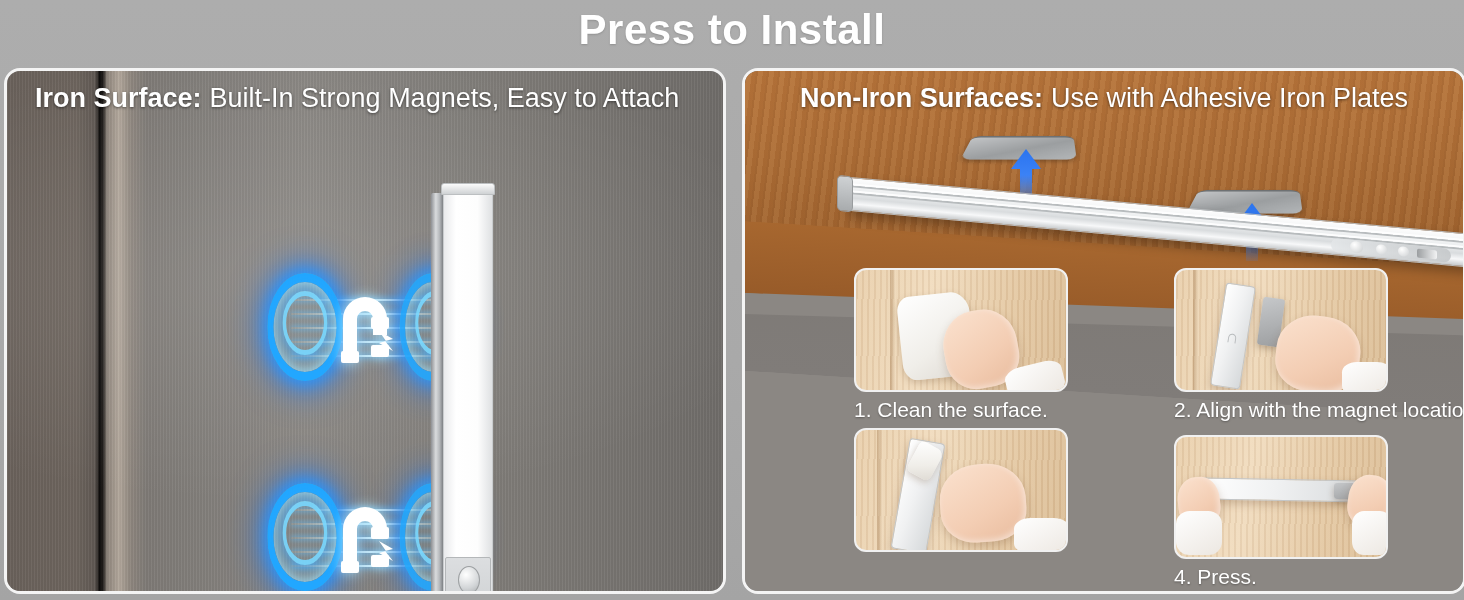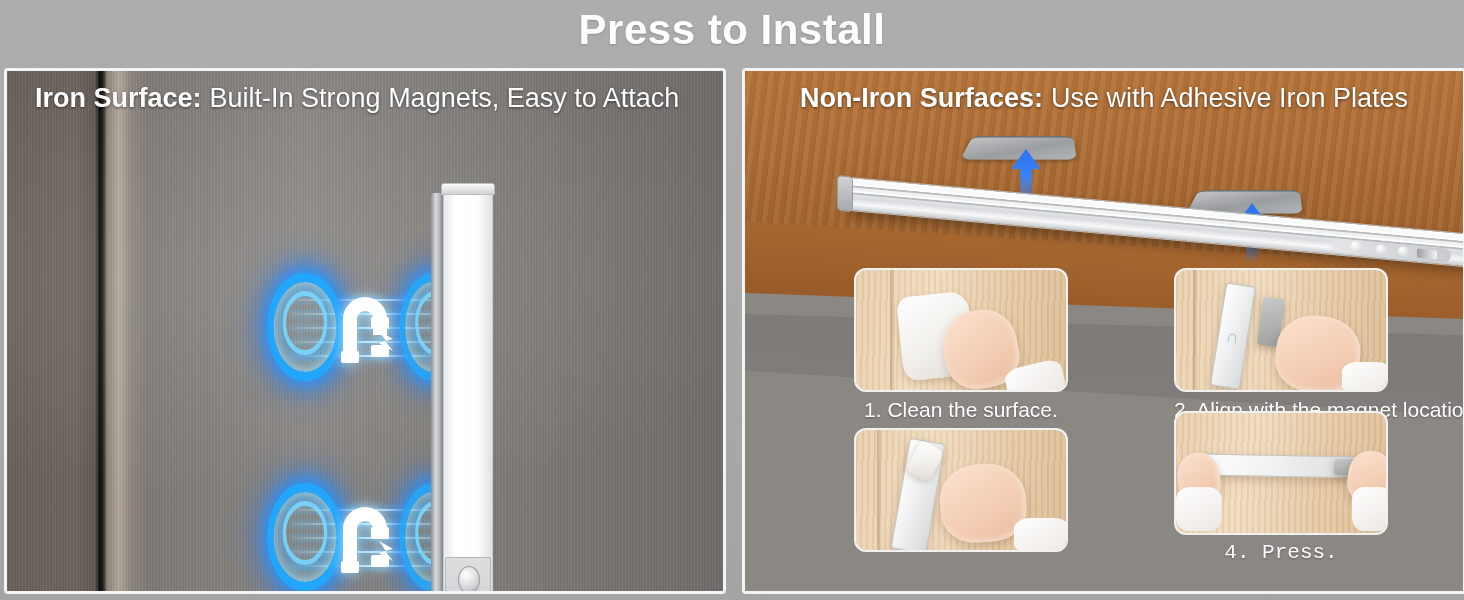--- a/index.html
+++ b/index.html
@@ -21,21 +21,21 @@
     text-align: center;
     font-size: 42px; font-weight: bold; color: #ffffff;
     letter-spacing: 0.5px;
     text-shadow: 0 1px 2px rgba(90,90,90,.35);
   }
 
   
   .panel {
     position: absolute;
     border: 3px solid #f4f4f4;
-    border-radius: 4px;
+    border-radius: 16px;
     overflow: hidden;
   }
   #panel-iron  { left: 4px;   top: 68px; width: 722px; height: 526px; }
   #panel-nonir { left: 736px; top: 68px; width: 724px; height: 526px; margin-left: 6px; }
 
   .panel-header {
     position: absolute; left: 0; top: 0; width: 100%;
     padding: 12px 0 10px 0;
     font-size: 27px; color: #ffffff;
     white-space: nowrap;
@@ -203,21 +203,20 @@
       repeating-linear-gradient(91deg, rgba(160,110,60,.10) 0 2px, rgba(255,235,205,.12) 2px 6px),
       linear-gradient(100deg,#e8cfad 0%, #f0dcc0 35%, #e3c8a4 70%, #d9bc96 100%);
   }
   .photo-wall-seam {
     position:absolute; left: 16%; top:0; bottom:0; width: 6px;
     background: linear-gradient(90deg, rgba(140,95,50,.35), rgba(255,240,215,.25));
   }
   .step-caption {
     margin-top: 6px;
     font-size: 21px; color: #ffffff;
-    text-align: center;
     text-shadow: 0 1px 2px rgba(0,0,0,.35);
     white-space: nowrap;
   }
 
   
   .hand {
     position: absolute;
     background: linear-gradient(150deg,#fbe2cf,#f3cdb3 60%,#e8bb9d);
     border-radius: 45% 45% 40% 40%;
     box-shadow: -2px -2px 6px rgba(255,255,255,.5) inset, 0 4px 8px rgba(120,80,50,.25);
@@ -393,21 +392,21 @@
     <div class="step" style="left:109px; top:357px; width:214px;">
       <div class="step-photo">
         <div class="photo-wall-seam" style="left:10%;"></div>
         <div class="mini-bar" style="left:44px; top:10px; width:36px; height:112px; transform:rotate(10deg);"></div>
         <div class="cloth" style="left:56px; top:14px; width:26px; height:34px; transform:rotate(28deg);"></div>
         <div class="hand" style="left:84px; top:34px; width:86px; height:78px; transform:rotate(-4deg);"></div>
         <div class="sleeve" style="left:158px; top:88px; width:56px; height:36px;"></div>
       </div>
     </div>
 
-    <div class="step" style="left:429px; top:340px; width:214px;font-family:Liberation Mono, monospace;">
+    <div class="step" style="left:429px; top:364px; width:214px;">
       <div class="step-photo">
         <div class="mini-bar" style="left:24px; top:42px; width:166px; height:22px; transform:rotate(1deg);"></div>
         <div class="mini-plate" style="left:158px; top:46px; width:22px; height:16px;"></div>
         <div class="hand" style="left:2px; top:40px; width:42px; height:50px; transform:rotate(-6deg);"></div>
         <div class="hand" style="left:172px; top:38px; width:44px; height:52px; transform:rotate(8deg);"></div>
         <div class="sleeve" style="left:0px; top:74px; width:46px; height:44px;"></div>
         <div class="sleeve" style="left:176px; top:74px; width:40px; height:44px;"></div>
       </div>
       <div class="step-caption">4. Press.</div>
     </div>

